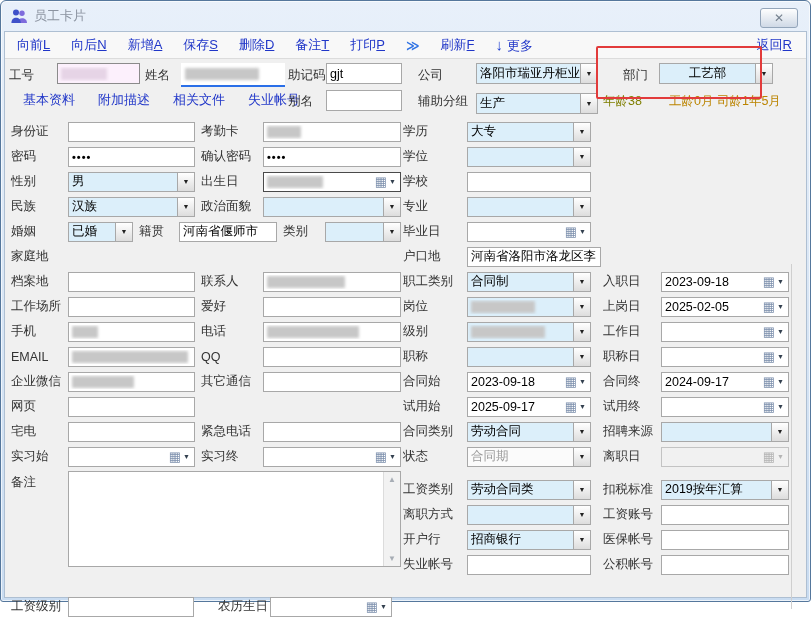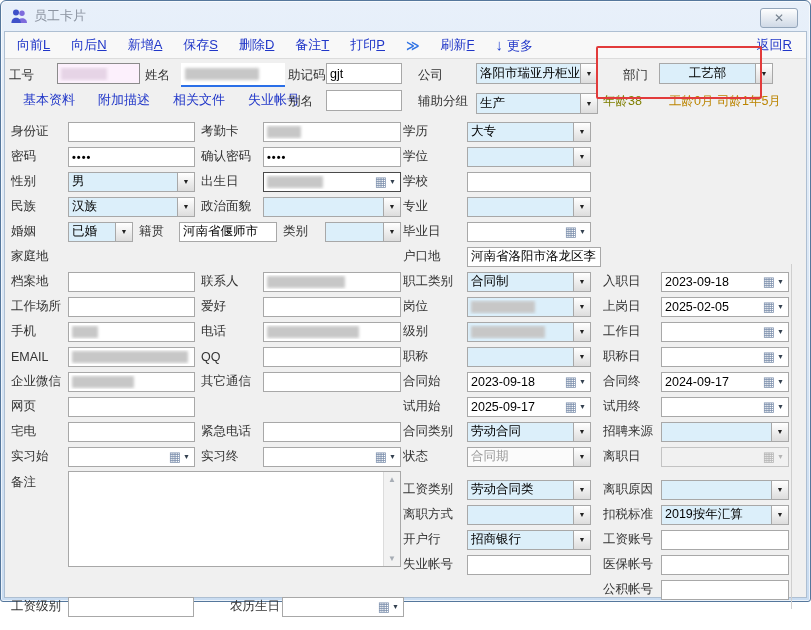--- a/index.html
+++ b/index.html
@@ -69,21 +69,21 @@
   .remark{display:flex;margin-top:2px;}
   .remark .lbl{width:57px;padding-left:2px;padding-top:3px;flex:none;}
   .remark-box{flex:1;height:94px;background:#fff;border:1px solid #a8a8a8;position:relative;}
   .sbar{position:absolute;top:0;right:0;bottom:0;width:16px;background:#f2f2f2;border-left:1px solid #dcdcdc;
     display:flex;flex-direction:column;justify-content:space-between;}
   .sarr{height:15px;display:flex;align-items:center;justify-content:center;font-size:8px;color:#a7adb5;
     background:#f2f2f2;cursor:pointer;}
   .bottomrow{display:flex;align-items:center;height:25px;margin-top:27px;}
   .bottomrow .lbl1{width:57px;padding-left:2px;flex:none;}
   .bottomrow .f1{width:126px;flex:none;}
-  .bottomrow .lbl2{width:52px;margin-left:36px;flex:none;}
+  .bottomrow .lbl2{width:52px;margin-left:24px;flex:none;}
   .bottomrow .f2{width:122px;flex:none;}
   .annotation{position:absolute;left:595px;top:45px;width:162px;height:49px;border:2px solid #e23b3b;
     border-radius:2px;z-index:60;pointer-events:none;}
   .vdivider{position:absolute;left:786px;top:205px;height:345px;width:1px;background:#cfcfcf;}
   .ml1{flex:none;padding-left:6px;}
 </style>
 </head>
 <body>
 
 <div class="window">
@@ -601,29 +601,20 @@
           <div class="row">
             <span class="lbl r-lbl">离职日</span>
             <div class="field date disabled colfield">
               <span class="val"></span>
               <span class="cal">▦</span>
               <span class="da">▼</span>
             </div>
           </div>
           <div class="gaprow"></div>
           <div class="row">
-            <span class="lbl r-lbl">离职原因</span>
-            <div class="field select colfield">
-              <span class="val"></span>
-              <span class="dd">
-                <span>▼</span>
-              </span>
-            </div>
-          </div>
-          <div class="row">
             <span class="lbl r-lbl">扣税标准</span>
             <div class="field select colfield">
               <span class="val">2019按年汇算</span>
               <span class="dd">
                 <span>▼</span>
               </span>
             </div>
           </div>
           <div class="row">
             <span class="lbl r-lbl">工资账号</span>

